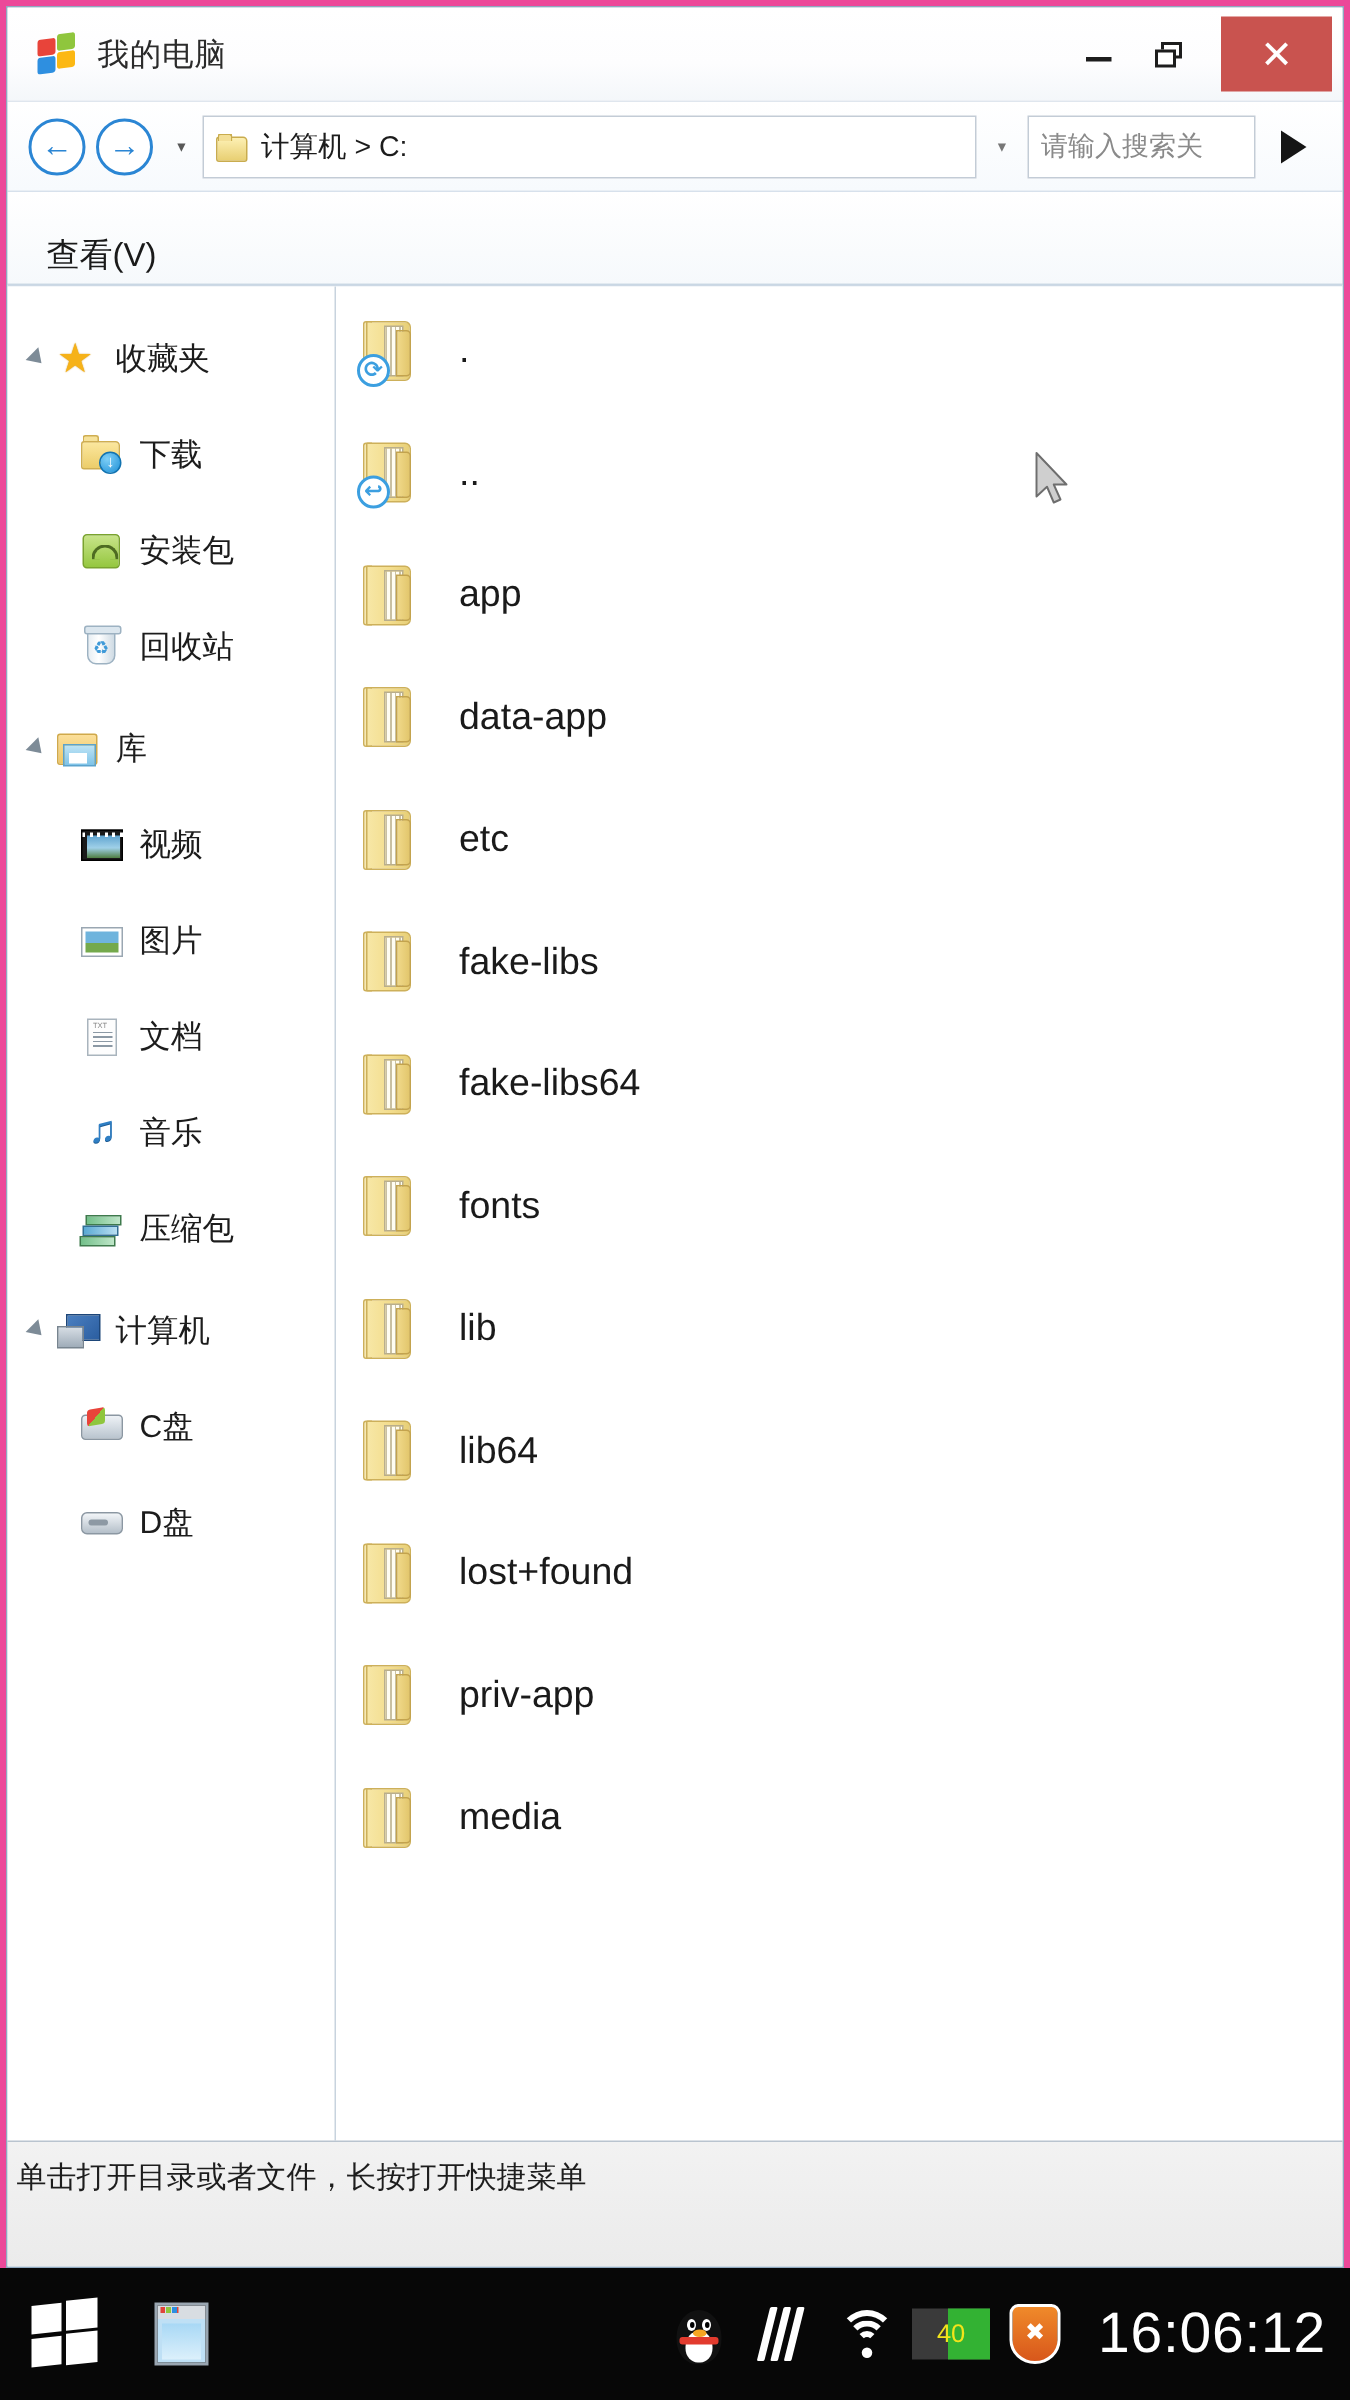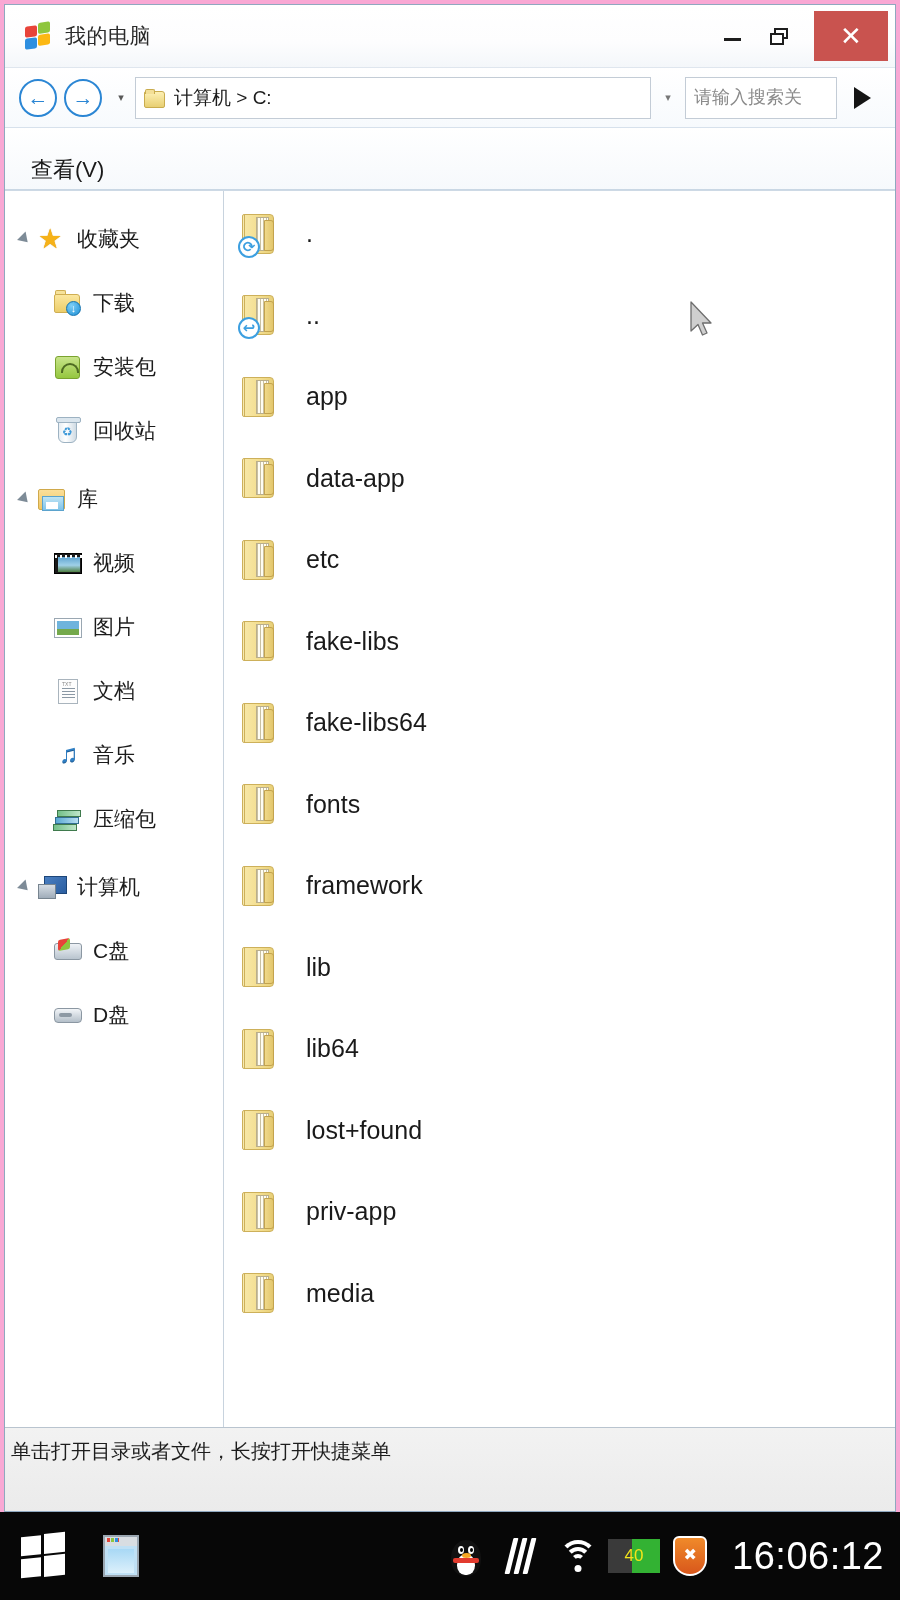--- a/index.html
+++ b/index.html
@@ -7,21 +7,21 @@
     width: 900px; height: 1600px;
     font-family: "Liberation Sans", "DejaVu Sans", sans-serif;
     background: #000;
     overflow: hidden;
   }
 
   
   #desktop {
     position: relative;
     width: 900px; height: 1600px;
-    background: #f9a8d4;
+    background: #ec4899;
   }
 
   
   #window {
     position: absolute;
     left: 4px; top: 4px;
     width: 892px; height: 1508px;
     background: #ffffff;
     border: 1px solid #8fa8bf;
     display: flex;
@@ -959,29 +959,20 @@
             </span>
             <span class="file-name">fonts</span>
           </div>
           <div class="file-row">
             <span class="file-icon">
               <span class="fi-spine"></span>
               <span class="fi-back"></span>
               <span class="fi-papers"></span>
               <span class="fi-front"></span>
             </span>
-            <span class="file-name">framework</span>
-          </div>
-          <div class="file-row">
-            <span class="file-icon">
-              <span class="fi-spine"></span>
-              <span class="fi-back"></span>
-              <span class="fi-papers"></span>
-              <span class="fi-front"></span>
-            </span>
             <span class="file-name">lib</span>
           </div>
           <div class="file-row">
             <span class="file-icon">
               <span class="fi-spine"></span>
               <span class="fi-back"></span>
               <span class="fi-papers"></span>
               <span class="fi-front"></span>
             </span>
             <span class="file-name">lib64</span>

